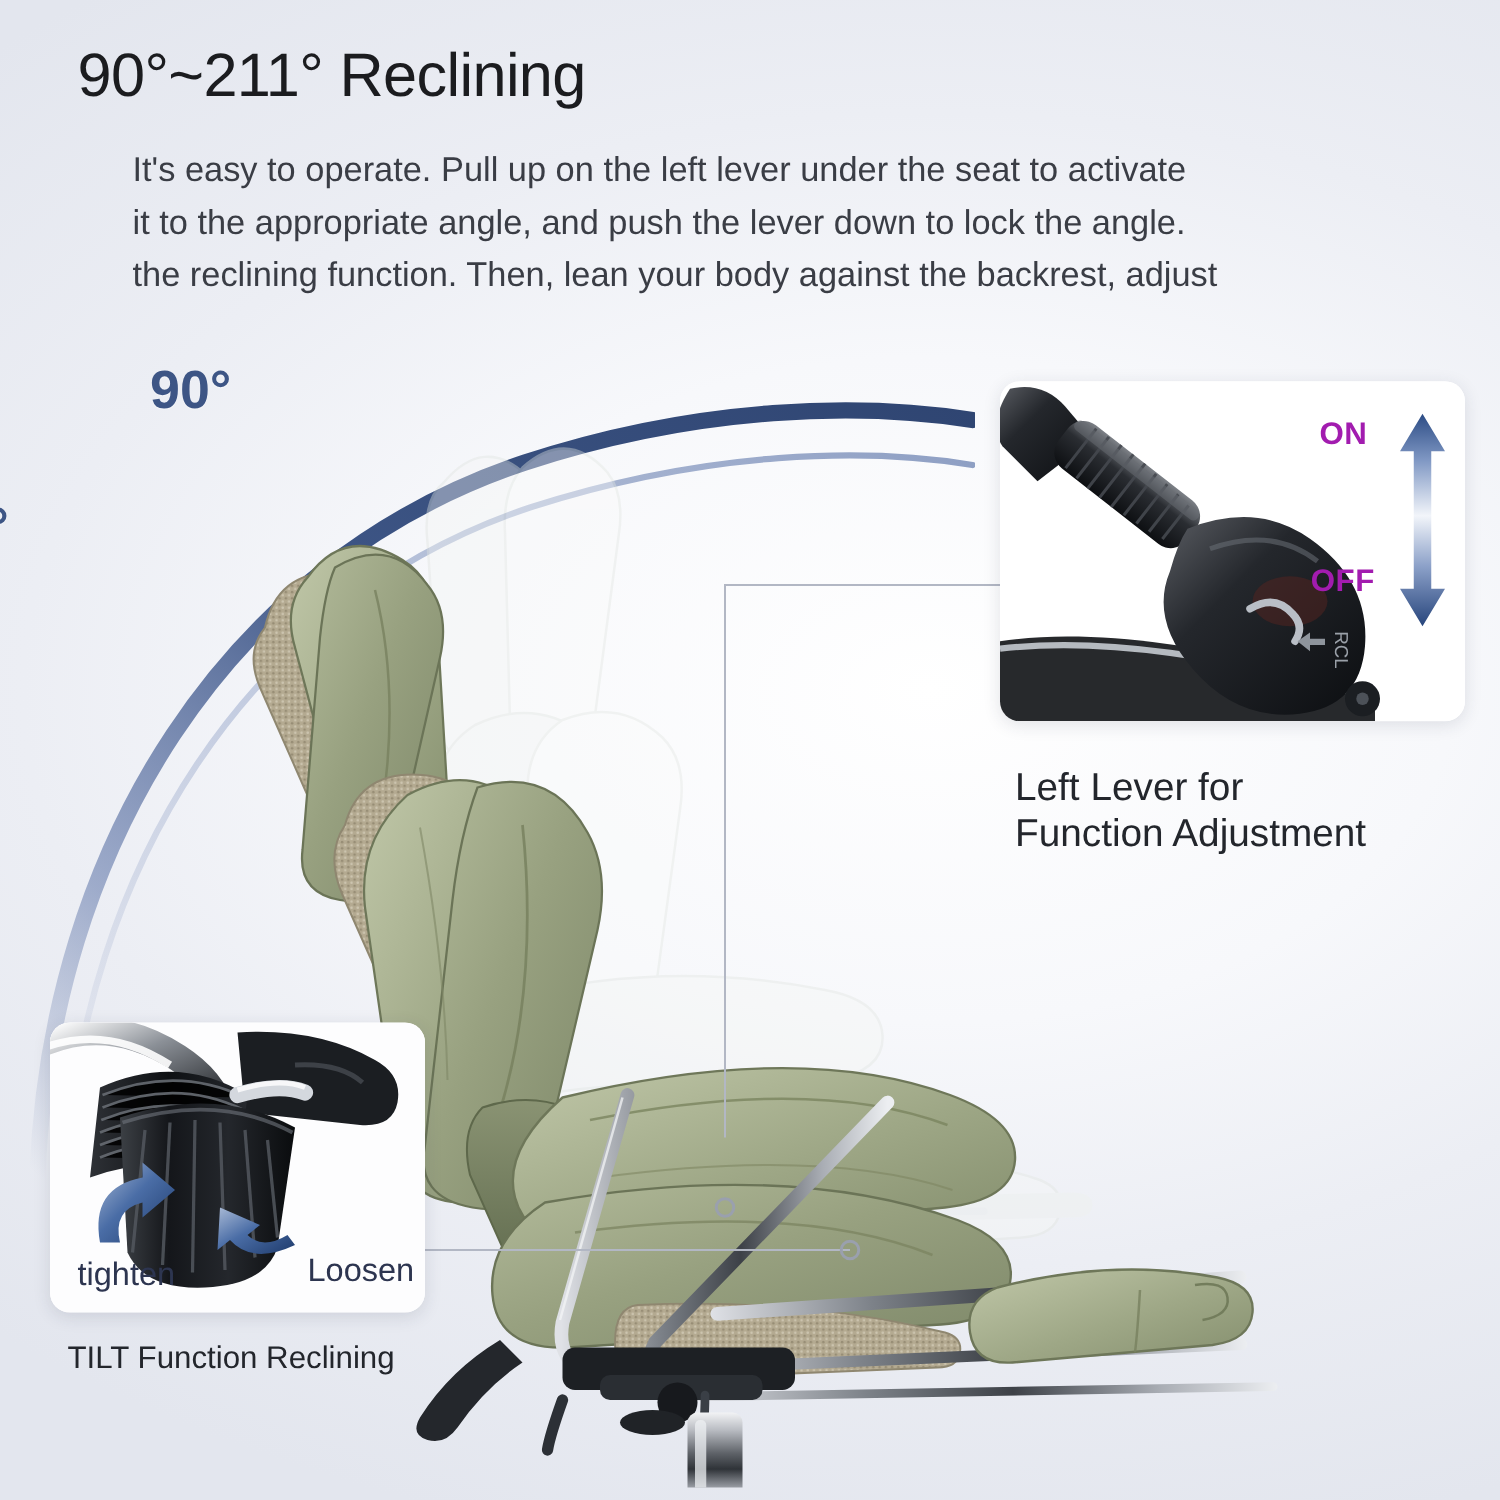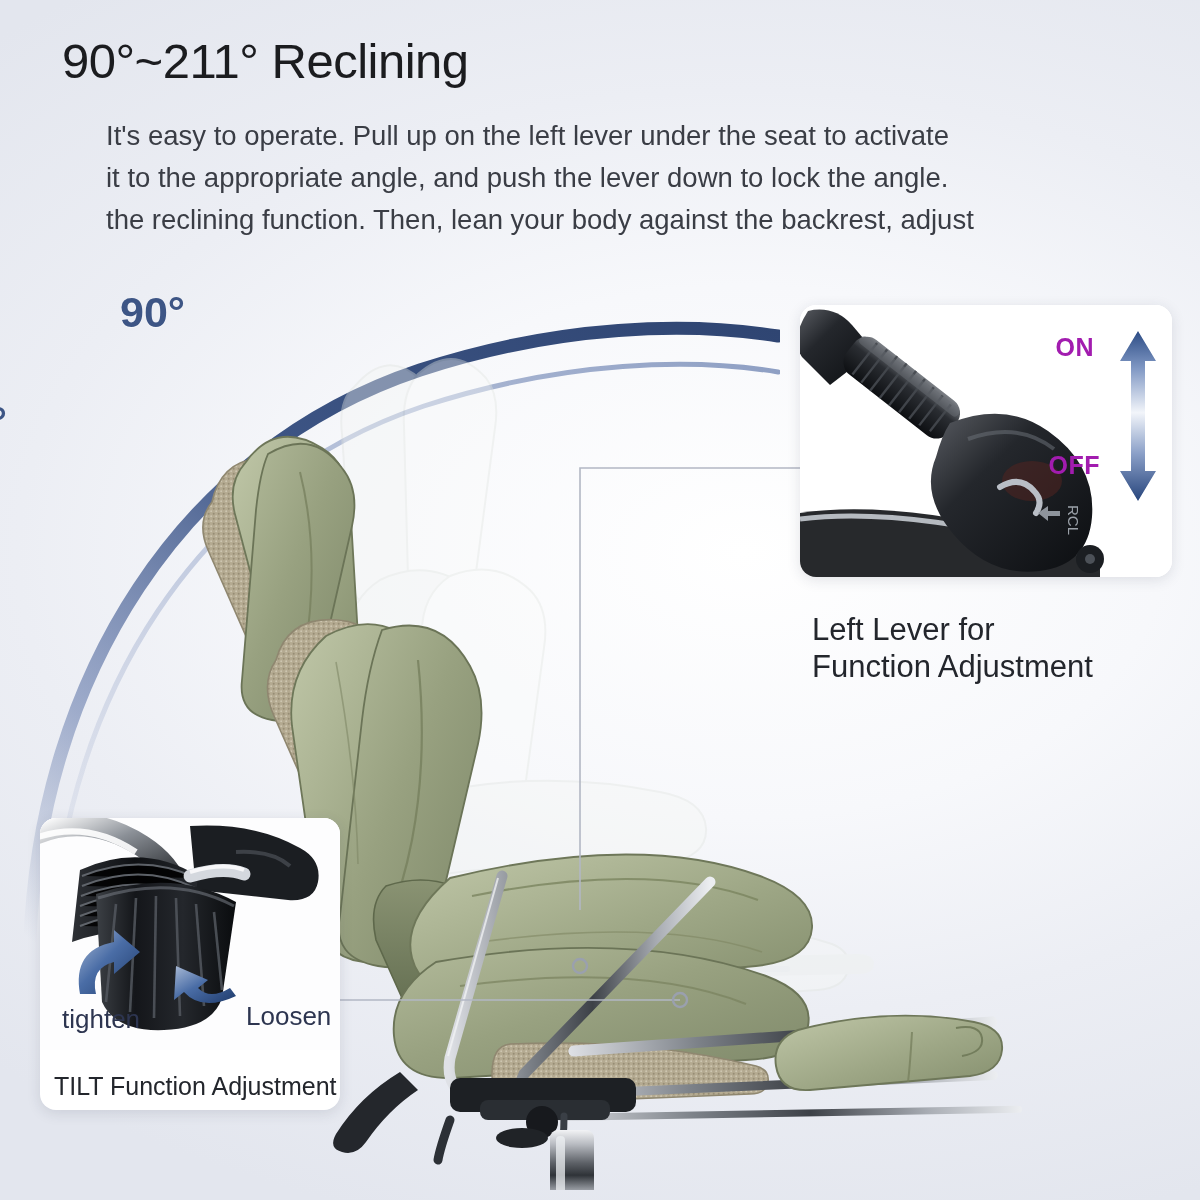--- a/index.html
+++ b/index.html
@@ -38,21 +38,21 @@
 
   
   #chair{position:absolute;left:150px;top:330px;width:1000px;height:860px;}
 
   
   .card{
     position:absolute;background:#fff;border-radius:16px;overflow:hidden;
     box-shadow:0 3px 14px rgba(40,48,70,.13);
   }
   #card-lever{left:800px;top:305px;width:372px;height:272px;}
-  #card-knob{left:40px;top:818px;width:300px;height:292px;}
+  #card-knob{left:40px;top:818px;width:300px;height:232px;}
 
   .cardcap{
     position:absolute;color:#23262c;font-weight:400;line-height:1.18;
   }
   #cap-lever{left:812px;top:588px;font-size:31px;margin-top:24px;}
   #cap-knob{left:54px;top:1072px;font-size:25px;white-space:nowrap;}
 
   
   .onoff{
     position:absolute;font-size:25px;color:#a21caf;font-weight:700;letter-spacing:.5px;
@@ -408,15 +408,15 @@
       </g>
 
       <g>
         <path d="M196 178 q-34 16 -52 -4 l-10 8 2 -34 32 14 -10 8 q12 12 32 0 z" fill="url(#arrw2)"></path>
       </g>
     </svg>
     <div class="tl" id="lbl-tighten">tighten</div>
     <div class="tl" id="lbl-loosen">Loosen</div>
   </div>
 
-  <div class="cardcap" id="cap-knob">TILT Function Adjustment</div>
+  <div class="cardcap" id="cap-knob">TILT Function Reclining</div>
 
 </div>
 
 </body></html>

